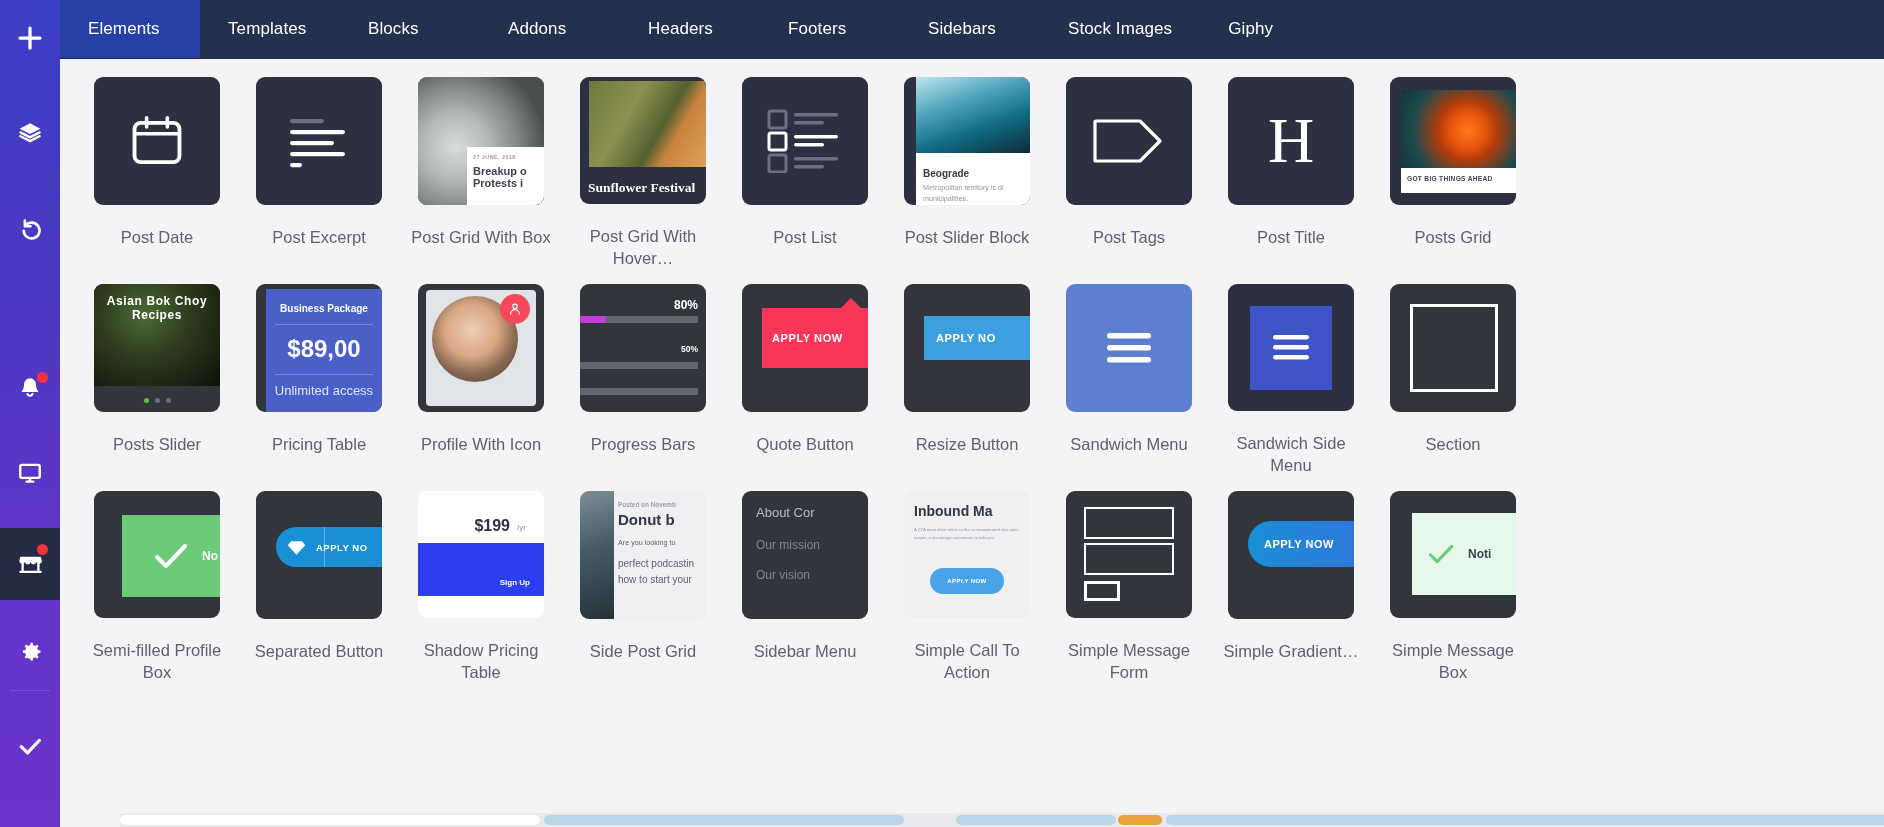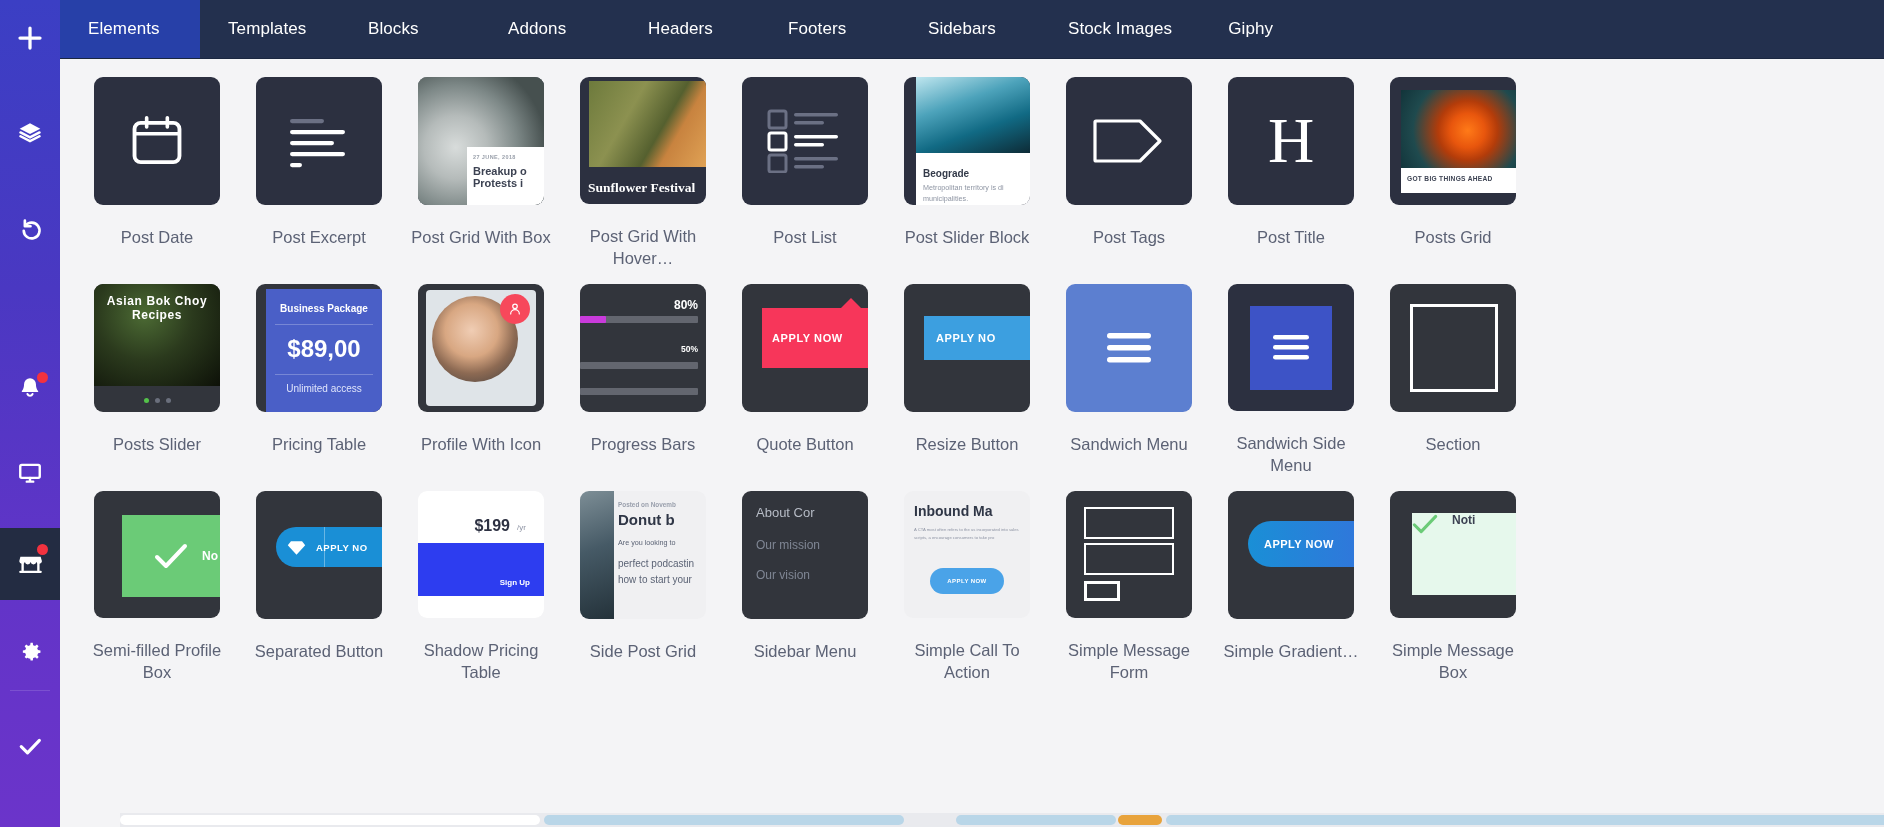--- a/index.html
+++ b/index.html
@@ -327,21 +327,21 @@
           <div class="caption">Posts Slider</div>
         </div>
 
         <div class="cell">
           <div class="thumb flat">
             <div class="ph" style="left:10px;top:5px;right:0;bottom:0;background:#4a5fc7;padding-top:14px;text-align:center;">
               <div class="mini-title" style="font-size:10px;color:#ffffff;">Business Package</div>
               <div style="height:1px;background:rgba(255,255,255,.25);margin:10px 9px;"></div>
               <div class="mini-title" style="font-size:24px;color:#ffffff;">$89,00</div>
               <div style="height:1px;background:rgba(255,255,255,.25);margin:11px 9px 8px;"></div>
-              <div style="font-size:10px;color:#dfe4fb;">Unlimited access</div>
+              <div style="font-size:13px;color:#dfe4fb;">Unlimited access</div>
             </div>
           </div>
           <div class="caption">Pricing Table</div>
         </div>
 
         <div class="cell">
           <div class="thumb flat">
             <div class="ph" style="left:8px;top:6px;right:8px;bottom:6px;background:#dfe4e8;border-radius:4px;"></div>
             <div class="ph photo-face" style="left:14px;top:12px;width:86px;height:86px;border-radius:50%;"></div>
             <div class="ph" style="left:82px;top:10px;width:30px;height:30px;border-radius:50%;background:#f7485b;display:flex;align-items:center;justify-content:center;">
@@ -511,21 +511,21 @@
           <div class="thumb flat">
             <div class="ph" style="left:20px;top:30px;right:0;height:46px;border-radius:23px 0 0 23px;background:linear-gradient(90deg,#1a8fd6 0%,#2f78db 100%);display:flex;align-items:center;padding-left:16px;">
               <span class="mini-title" style="font-size:11px;color:#ffffff;letter-spacing:.5px;white-space:nowrap;">APPLY NOW</span>
             </div>
           </div>
           <div class="caption">Simple Gradient…</div>
         </div>
 
         <div class="cell">
           <div class="thumb flat">
-            <div class="ph" style="left:22px;top:22px;right:0;height:82px;background:#e6f8ec;display:flex;align-items:flex-start;padding-left:0;">
+            <div class="ph" style="left:22px;top:22px;right:0;height:82px;background:#e6f8ec;display:flex;align-items:center;padding-left:16px;">
               <svg width="26" height="22" viewBox="0 0 34 28">
                 <path d="M3 15 12 24 31 4" stroke="#6bcb77" stroke-width="4" fill="none" stroke-linecap="round" stroke-linejoin="round"></path>
               </svg>
               <span class="mini-title" style="font-size:12px;color:#3c4252;margin-left:14px;white-space:nowrap;">Noti</span>
             </div>
           </div>
           <div class="caption">Simple Message Box</div>
         </div>
 
       </div>

